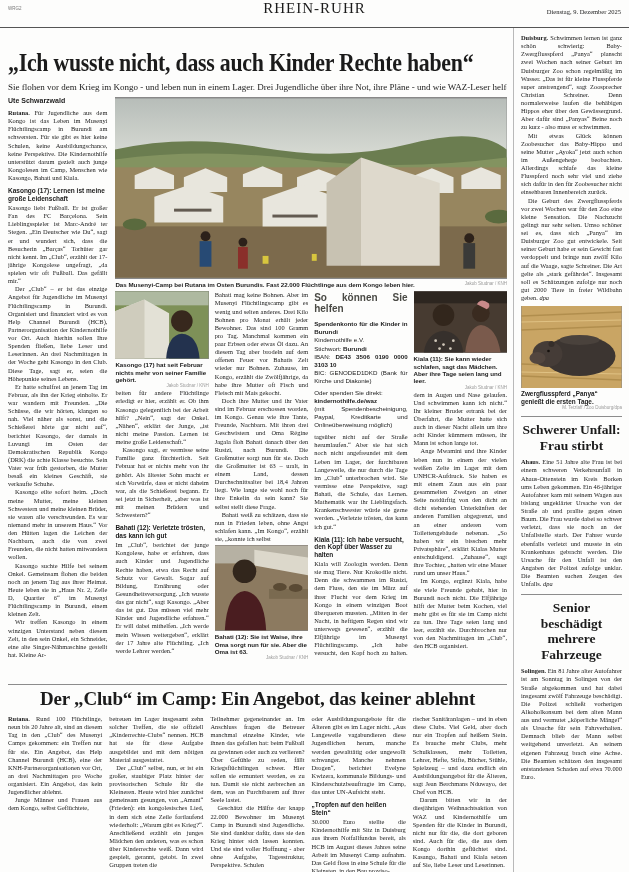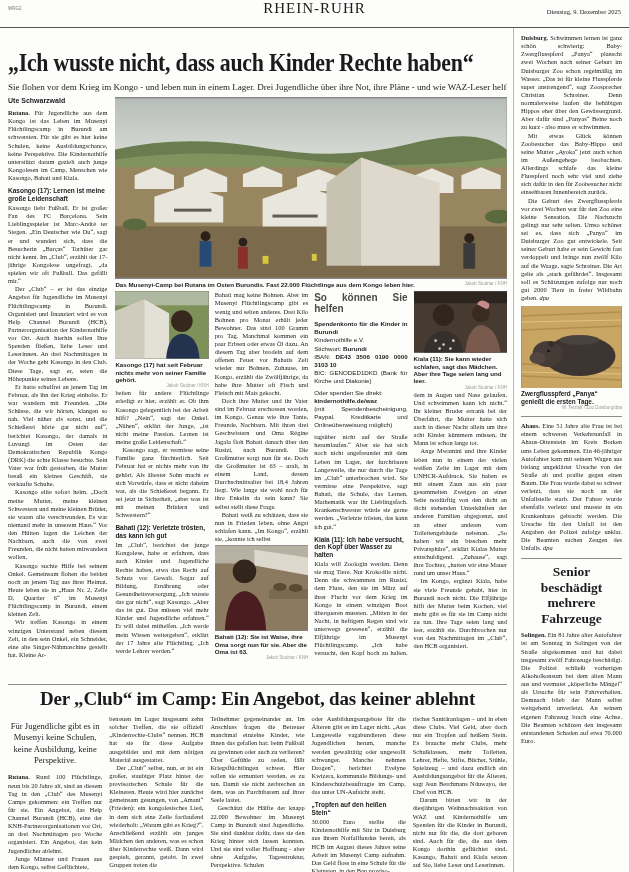--- a/index.html
+++ b/index.html
@@ -237,21 +237,20 @@
               <p class="para">Im Kongo, ergänzt Kiala, habe sie viele Freunde gehabt, hier in Burundi noch nicht. Die Elfjährige hilft der Mutter beim Kochen, viel mehr gibt es für sie im Camp nicht zu tun. Ihre Tage seien lang und leer, erzählt sie. Durchbrochen nur von den Nachmittagen im „Club“, den HCB organisiert.</p>
             </div>
           </div>
         </div>
       </div>
 
       <div class="rule"></div>
       <h2 class="club-h">Der „Club“ im Camp: Ein Angebot, das keiner ablehnt</h2>
       <div class="club-cols">
         <div class="ccol bodytxt">
-          <div class="pullquote">Für Jugendliche gibt es in Musenyi keine Schulen, keine Ausbildung, keine Perspektive.</div>
           <p class="para"><span class="dateline">Rutana.</span> <span>Rund 100 Flüchtlinge, neun bis 20 Jahre alt, sind an diesem Tag in den „Club“ des Musenyi Camps gekommen: ein Treffen nur für sie. Ein Angebot, das Help Channel Burundi (HCB), eine der KNH-Partnerorganisationen vor Ort, an drei Nachmittagen pro Woche organisiert. Ein Angebot, das kein Jugendlicher ablehnt.</span></p>
           <p class="para">Junge Männer und Frauen aus dem Kongo, selbst Geflüchtete,</p>
         </div>
         <div class="ccol bodytxt">
           <p class="para">betreuen im Lager insgesamt zehn solcher Treffen, die sie offiziell „Kinderrechte-Clubs“ nennen. HCB hat sie für diese Aufgabe ausgebildet und mit dem nötigen Material ausgestattet.</p>
           <p class="para">Der „Club“ selbst, nun, er ist ein großer, staubiger Platz hinter der provisorischen Schule für die Kleineren. Heute wird hier zunächst gemeinsam gesungen, von „Amani“ (Frieden): ein kongolesisches Lied, in dem sich eine Zeile fortlaufend wiederholt: „Warum gibt es Krieg?“. Anschließend erzählt ein junges Mädchen den anderen, was es schon über Kinderrechte weiß. Dann wird gespielt, gerannt, getobt. In zwei Gruppen treten die</p>
         </div>
         <div class="ccol bodytxt">
           <p class="para">Teilnehmer gegeneinander an. Im Anschluss fragen die Betreuer manchmal einzelne Kinder, wie ihnen das gefallen hat: beim Fußball zu gewinnen oder auch zu verlieren? Über Gefühle zu reden, fällt Kriegsflüchtlingen schwer. Hier sollen sie ermuntert werden, es zu tun. Damit sie nicht zerbrechen an dem, was an Furchtbarem auf ihrer Seele lastet.</p>
           <p class="para">Geschätzt die Hälfte der knapp 22.000 Bewohner im Musenyi Camp in Burundi sind Jugendliche. Sie sind dankbar dafür, dass sie den Krieg hinter sich lassen konnten. Und sie sind voller Hoffnung - aber ohne Aufgabe, Tagesstruktur, Perspektive. Schulen</p>
@@ -294,20 +293,21 @@
           <circle cx="27" cy="45" r="1.3" fill="#15100d"></circle>
           <ellipse cx="58" cy="34" rx="20" ry="5" fill="#4a423c"></ellipse>
         </svg>
       </div>
       <div class="cap-row" style="display:block; margin-top:2px">
         <div class="cap" style="font-size:6.4px">Zwergflusspferd „Panya“ genießt die ersten Tage.</div>
         <div class="credit" style="text-align:right">M. Tetzlaff / Zoo Duisburg/dpa</div>
       </div>
 
       <div class="side-rule"></div>
+      <h3 class="side-h2"><span>Schwerer Unfall:</span><br><span>Frau stirbt</span></h3>
       <div class="bodytxt">
         <p class="para"><span class="dateline">Ahaus.</span> <span>Eine 51 Jahre alte Frau ist bei einem schweren Verkehrsunfall in Ahaus-Ottenstein im Kreis Borken ums Leben gekommen. Ein 46-jähriger Autofahrer kam mit seinem Wagen aus bislang ungeklärter Ursache von der Straße ab und prallte gegen einen Baum. Die Frau wurde dabei so schwer verletzt, dass sie noch an der Unfallstelle starb. Der Fahrer wurde ebenfalls verletzt und musste in ein Krankenhaus gebracht werden. Die Ursache für den Unfall ist den Angaben der Polizei zufolge unklar. Die Beamten suchen Zeugen des Unfalls. </span><span class="dpa">dpa</span></p>
       </div>
 
       <div class="side-rule"></div>
       <h3 class="side-h2"><span>Senior beschädigt</span><br><span>mehrere Fahrzeuge</span></h3>
       <div class="bodytxt">
         <p class="para"><span class="dateline">Solingen.</span> <span>Ein 81 Jahre alter Autofahrer ist am Sonntag in Solingen von der Straße abgekommen und hat dabei insgesamt zwölf Fahrzeuge beschädigt. Die Polizei schließt vorherigen Alkoholkonsum bei dem alten Mann aus und vermutet „köperliche Mängel“ als Ursache für sein Fahrverhalten. Demnach blieb der Mann selbst weitgehend unverletzt. An seinem eigenen Fahrzeug brach eine Achse. Die Beamten schätzen den insgesamt entstandenen Schaden auf etwa 70.000 Euro.</span></p>
       </div>
     </div>

